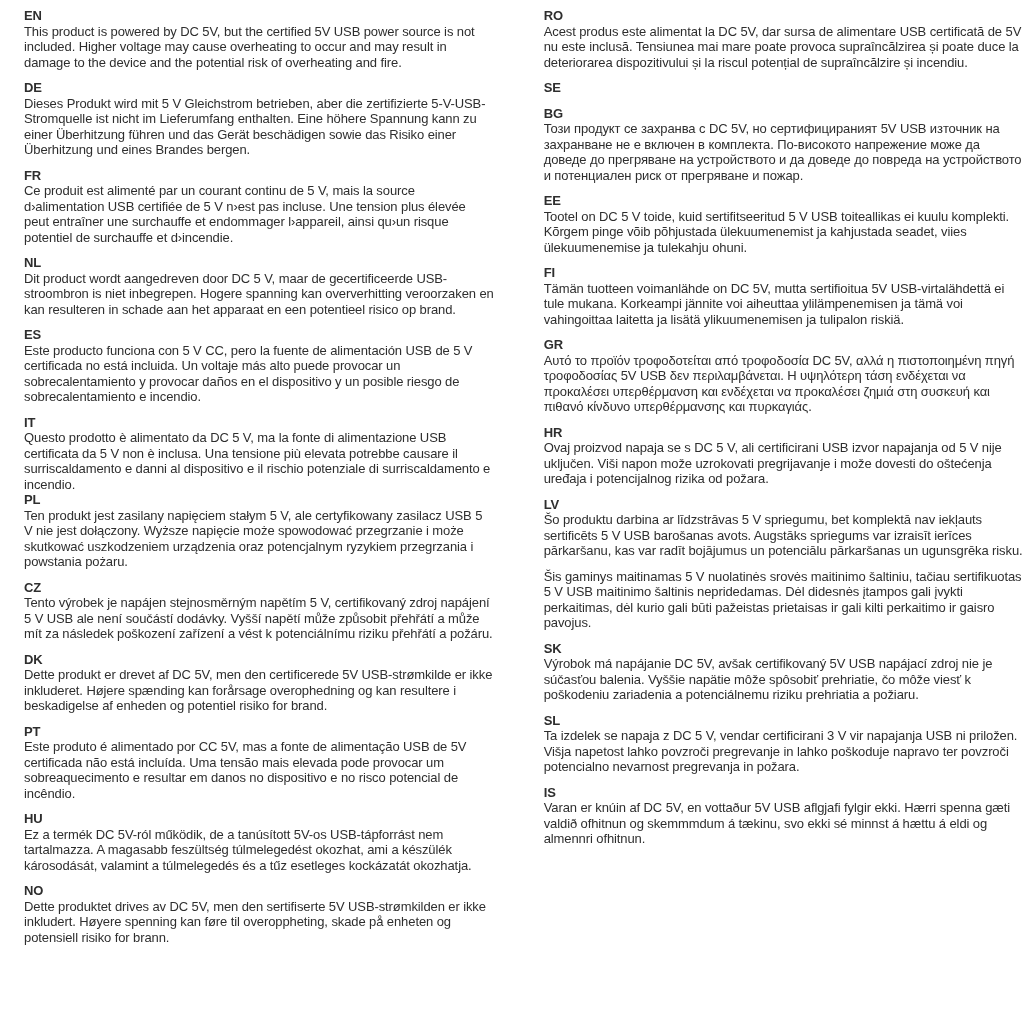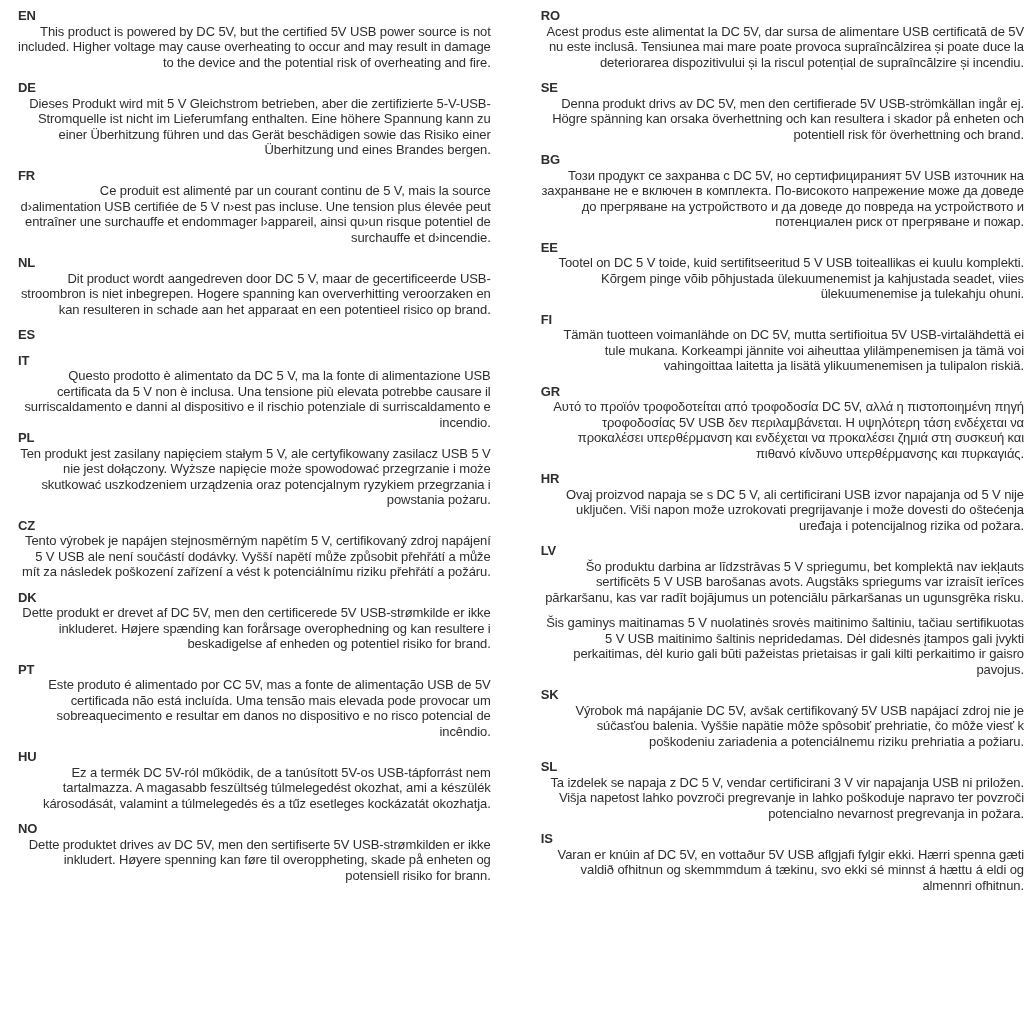--- a/index.html
+++ b/index.html
@@ -9,21 +9,21 @@
   }
   body {
     width: 1024px;
     height: 1024px;
     overflow: hidden;
     font-family: "Liberation Sans", sans-serif;
     color: #2e2e2e;
   }
   .page {
     display: flex;
-    padding: 8px 0 0 18px;
+    padding: 8px 0 0 24px;
     box-sizing: border-box;
   }
   .col {
     box-sizing: border-box;
   }
   .col-left {
     width: 486px;
     margin-right: 9px;
   }
   .col-right {
@@ -42,21 +42,20 @@
     font-weight: 700;
     line-height: 15.5px;
     letter-spacing: -0.1px;
   }
   .txt {
     margin: 0;
     font-size: 13px;
     font-weight: 400;
     line-height: 15.5px;
     letter-spacing: -0.1px;
-    text-align: right;
   }
 </style>
 </head>
 <body>
 
 <div class="page">
 
   <div class="col col-left">
 
     <section class="sec">
@@ -74,20 +73,21 @@
       <p class="txt">Ce produit est alimenté par un courant continu de 5 V, mais la source d›alimentation USB certifiée de 5 V n›est pas incluse. Une tension plus élevée peut entraîner une surchauffe et endommager l›appareil, ainsi qu›un risque potentiel de surchauffe et d›incendie.</p>
     </section>
 
     <section class="sec">
       <h3 class="code">NL</h3>
       <p class="txt">Dit product wordt aangedreven door DC 5 V, maar de gecertificeerde USB-stroombron is niet inbegrepen. Hogere spanning kan oververhitting veroorzaken en kan resulteren in schade aan het apparaat en een potentieel risico op brand.</p>
     </section>
 
     <section class="sec">
       <h3 class="code">ES</h3>
+      <p class="txt">Este producto funciona con 5 V CC, pero la fuente de alimentación USB de 5 V certificada no está incluida. Un voltaje más alto puede provocar un sobrecalentamiento y provocar daños en el dispositivo y un posible riesgo de sobrecalentamiento e incendio.</p>
     </section>
 
     <section class="sec tight">
       <h3 class="code">IT</h3>
       <p class="txt">Questo prodotto è alimentato da DC 5 V, ma la fonte di alimentazione USB certificata da 5 V non è inclusa. Una tensione più elevata potrebbe causare il surriscaldamento e danni al dispositivo e il rischio potenziale di surriscaldamento e incendio.</p>
     </section>
 
     <section class="sec">
       <h3 class="code">PL</h3>
       <p class="txt">Ten produkt jest zasilany napięciem stałym 5 V, ale certyfikowany zasilacz USB 5 V nie jest dołączony. Wyższe napięcie może spowodować przegrzanie i może skutkować uszkodzeniem urządzenia oraz potencjalnym ryzykiem przegrzania i powstania pożaru.</p>
@@ -122,21 +122,20 @@
 
   <div class="col col-right">
 
     <section class="sec">
       <h3 class="code">RO</h3>
       <p class="txt">Acest produs este alimentat la DC 5V, dar sursa de alimentare USB certificată de 5V nu este inclusă. Tensiunea mai mare poate provoca supraîncălzirea și poate duce la deteriorarea dispozitivului și la riscul potențial de supraîncălzire și incendiu.</p>
     </section>
 
     <section class="sec">
       <h3 class="code">SE</h3>
-      <p class="txt">Denna produkt drivs av DC 5V, men den certifierade 5V USB-strömkällan ingår ej. Högre spänning kan orsaka överhettning och kan resultera i skador på enheten och potentiell risk för överhettning och brand.</p>
     </section>
 
     <section class="sec">
       <h3 class="code">BG</h3>
       <p class="txt">Този продукт се захранва с DC 5V, но сертифицираният 5V USB източник на захранване не е включен в комплекта. По-високото напрежение може да доведе до прегряване на устройството и да доведе до повреда на устройството и потенциален риск от прегряване и пожар.</p>
     </section>
 
     <section class="sec">
       <h3 class="code">EE</h3>
       <p class="txt">Tootel on DC 5 V toide, kuid sertifitseeritud 5 V USB toiteallikas ei kuulu komplekti. Kõrgem pinge võib põhjustada ülekuumenemist ja kahjustada seadet, viies ülekuumenemise ja tulekahju ohuni.</p>

